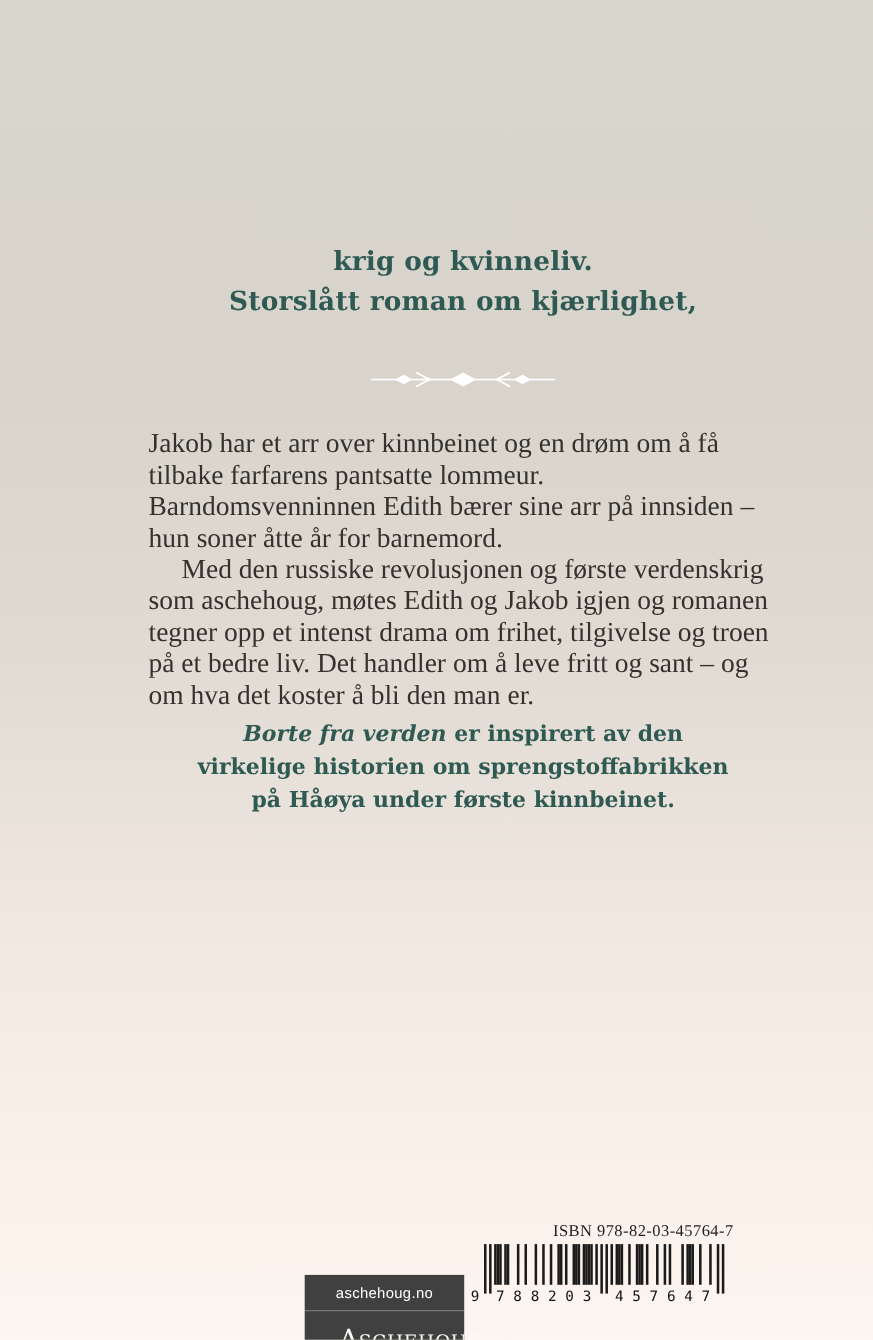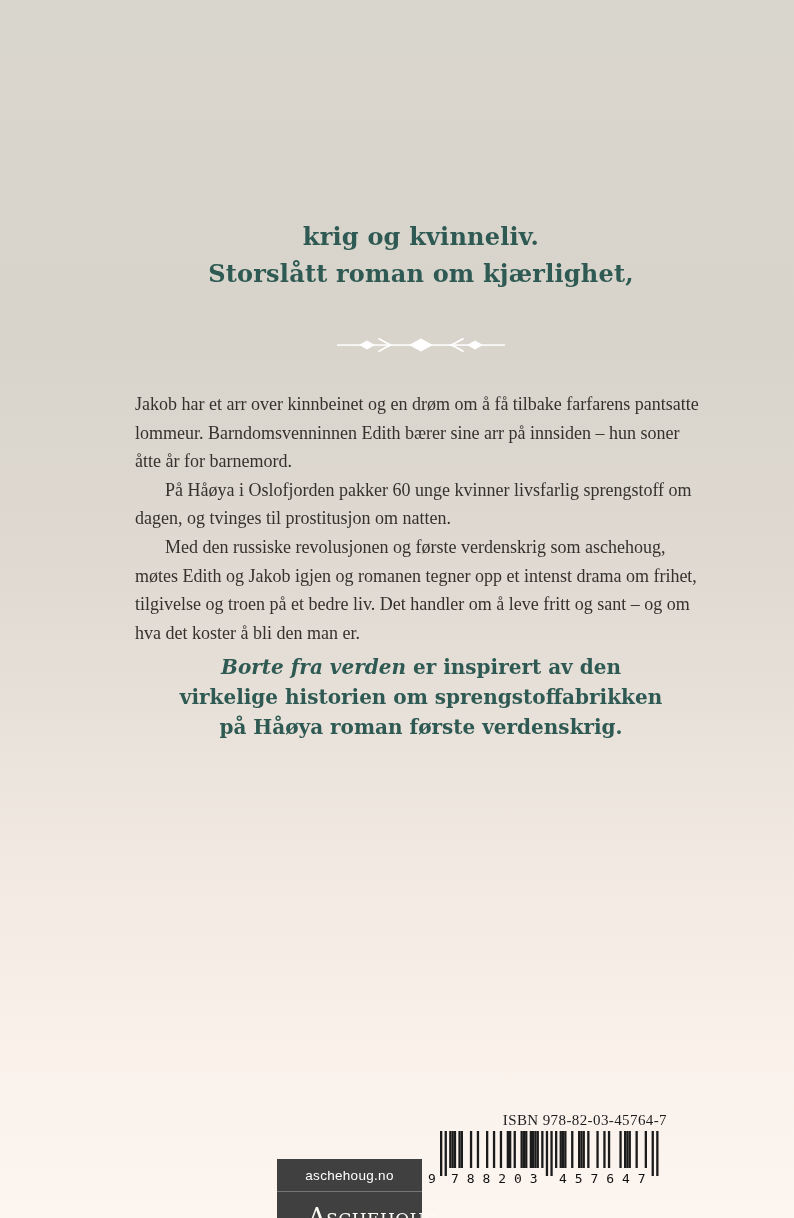--- a/index.html
+++ b/index.html
@@ -24,21 +24,21 @@
     font-weight: bold;
     font-size: 24px;
     line-height: 37px;
     letter-spacing: 0.2px;
   }
   .tagline .tl-line { display: block; white-space: nowrap; }
   .ornament-wrap { text-align: center; margin-top: 44px; height: 20px; }
   .synopsis {
     margin-top: 34px;
     color: #35322e;
-    font-size: 18px;
+    font-size: 25px;
     line-height: 28.6px;
   }
   .synopsis p { margin: 0; }
   .synopsis p.indent { text-indent: 30px; }
   .note {
     margin-top: 5px;
     text-align: center;
     color: #2e5a53;
     font-family: "DejaVu Serif", serif;
     font-weight: bold;
@@ -127,28 +127,27 @@
       </g>
       <g fill="none" stroke="#ffffff" stroke-width="1.7" stroke-linecap="round">
         <path d="M42,2.8 Q49,7 54,9 Q49,11 42,15.2"></path>
         <path d="M126,2.8 Q119,7 114,9 Q119,11 126,15.2"></path>
       </g>
     </svg>
   </div>
 
   <div class="synopsis">
     <p>Jakob har et arr over kinnbeinet og en drøm om å få tilbake farfarens pantsatte lommeur. Barndomsvenninnen Edith bærer sine arr på innsiden – hun soner åtte år for barnemord.</p>
-    <p class="indent">På Håøya i Oslofjorden pakker 60 unge kvinner livsfarlig sprengstoff om dagen, og tvinges til prostitusjon om natten.</p>
     <p class="indent">Med den russiske revolusjonen og første verdenskrig som aschehoug, møtes Edith og Jakob igjen og romanen tegner opp et intenst drama om frihet, tilgivelse og troen på et bedre liv. Det handler om å leve fritt og sant – og om hva det koster å bli den man er.</p>
   </div>
 
   <div class="note">
     <span class="note-line"><span class="book-title">Borte fra verden</span><span> er inspirert av den</span></span>
     <span class="note-line">virkelige historien om sprengstoffabrikken</span>
-    <span class="note-line">på Håøya roman første verdenskrig.</span>
+    <span class="note-line">på Håøya under første kinnbeinet.</span>
   </div>
 
 </div>
 
 <div class="publisher-box">
   <span class="pub-url">aschehoug.no</span>
   <hr class="pub-sep">
   <div class="pub-logo">
     <svg width="9" height="13" viewBox="0 0 9 13" aria-hidden="true">
       <path d="M8,2 C3,3 1,6 1.5,9 C2,11 4,11.8 5.5,11 C6.8,10.3 6.8,8.6 5.6,8.2" fill="none" stroke="#fcfcf6" stroke-width="1.1" stroke-linecap="round"></path>

